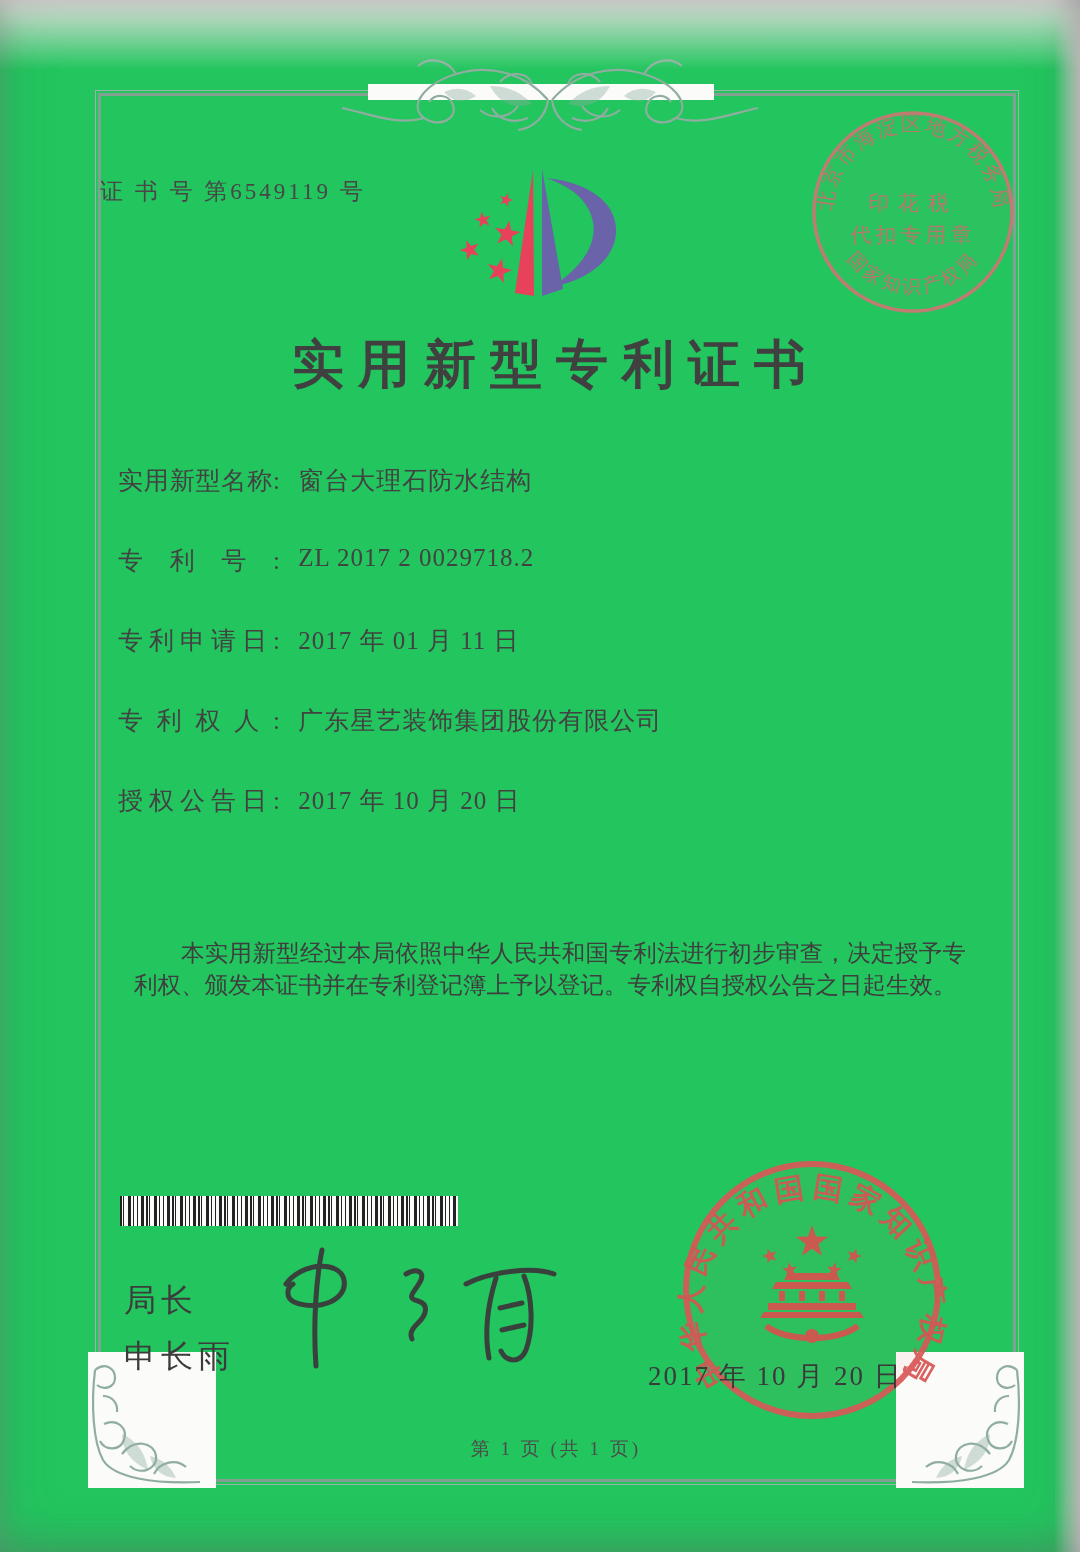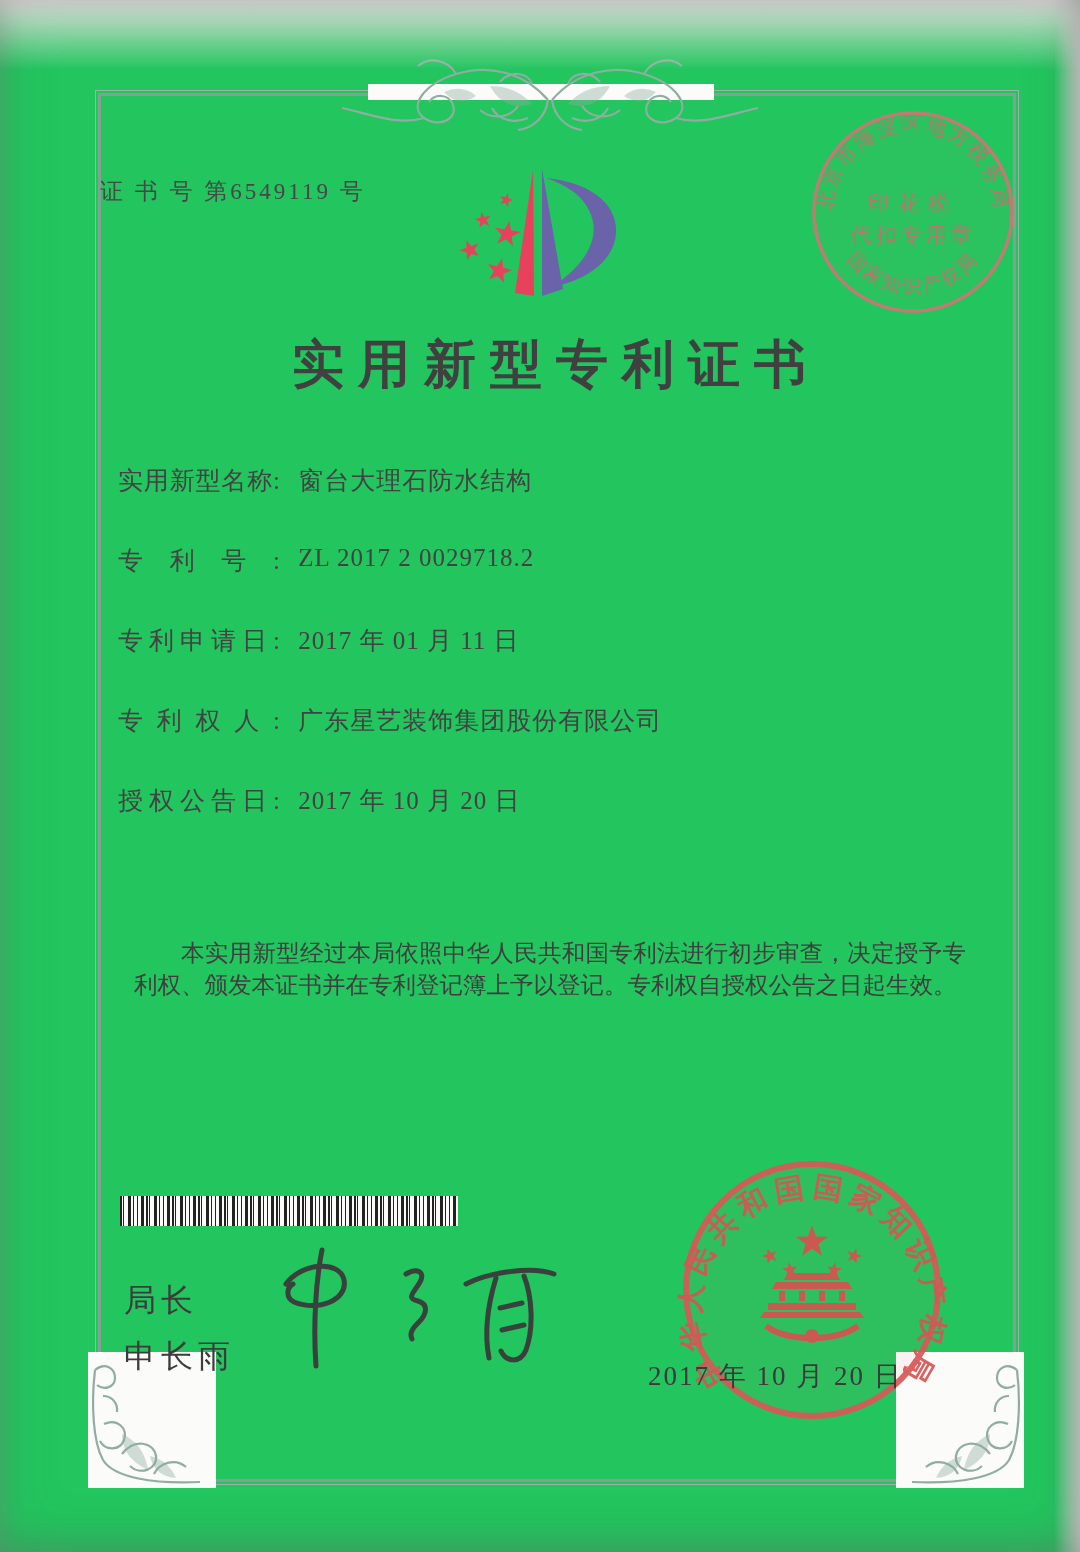--- a/index.html
+++ b/index.html
@@ -223,17 +223,18 @@
         <textPath href="#taxTop" startOffset="50%">北京市海淀区地方税务局</textPath>
       </text>
       <text x="0" y="-2" font-size="21" fill="#c96e6e" letter-spacing="9" text-anchor="middle" font-family="Liberation Serif, DejaVu Serif, serif">印花税</text>
       <text x="0" y="30" font-size="21" fill="#c96e6e" letter-spacing="4" text-anchor="middle" font-family="Liberation Serif, DejaVu Serif, serif">代扣专用章</text>
       <text font-size="19" fill="#c96e6e" letter-spacing="3" text-anchor="middle" font-family="Liberation Serif, DejaVu Serif, serif">
         <textPath href="#taxBottom" startOffset="50%">国家知识产权局</textPath>
       </text>
     </g>
   </svg>
 
+  <div class="layer footer">第 1 页 (共 1 页)</div>
 
   <div class="topfade"></div>
   <div class="rightfade"></div>
   <div class="vignette"></div>
 </div>
 
 </body></html>

